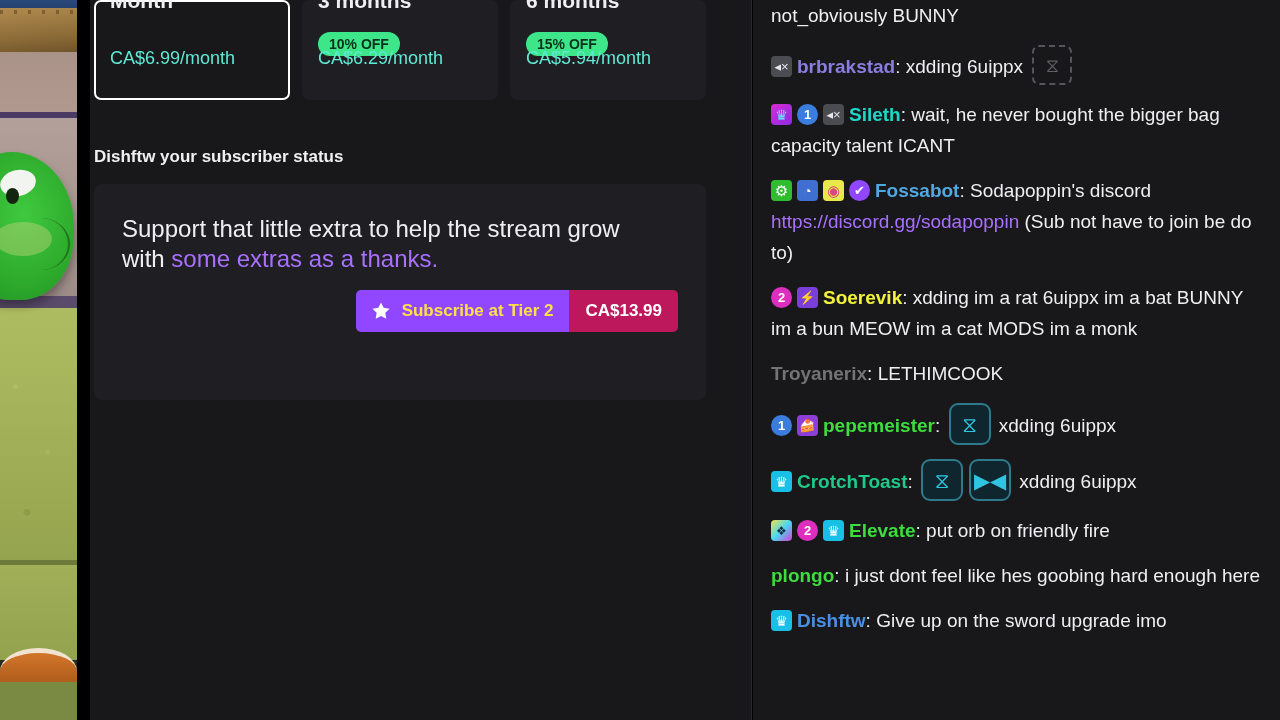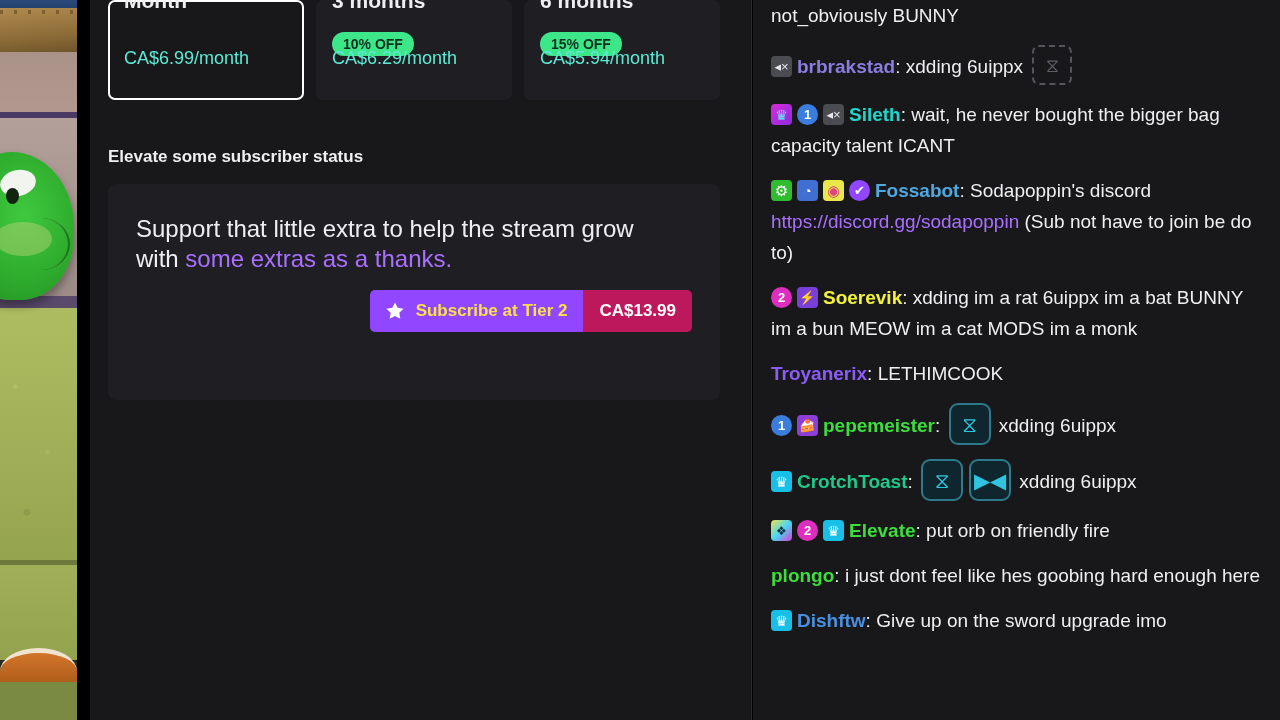--- a/index.html
+++ b/index.html
@@ -39,21 +39,21 @@
   .vs-eye { position:absolute; left:46px; top:18px; width:36px; height:26px; background:#f2f4ef;
             border-radius:50%; transform:rotate(-12deg); }
   .vs-pupil{ position:absolute; left:52px; top:36px; width:13px; height:16px; background:#14250f; border-radius:50%; }
   .vs-belly{ position:absolute; left:40px; top:70px; width:58px; height:34px;
              background:rgba(190,210,120,.45); border-radius:50%; }
   .vs-whisk{ position:absolute; left:58px; top:66px; width:58px; height:52px;
              border-right:2px solid rgba(20,50,15,.5); border-radius:0 60% 60% 0; }
   .vs-dark-gap { width:13px; background:#000; flex:0 0 13px; }
 
   
-  .sub-panel { position:relative; width:662px; flex:0 0 662px; height:720px; background:#18181b; padding:0 18px; }
+  .sub-panel { position:relative; width:662px; flex:0 0 662px; height:720px; background:#18181b; padding:0 4px; }
 
   .plan-row { display:flex; gap:12px; padding-top:0; }
   .plan-card { width:196px; height:100px; background:#1f1f23; border-radius:7px;
                padding:0 14px; position:relative; border:2px solid transparent; }
   .plan-card.selected { border:2px solid #ffffff; background:#18181b; }
   .plan-name { font-size:21px; font-weight:700; color:#efeff1; line-height:22px;
                position:absolute; top:-12px; left:14px; }
   .plan-badge { position:absolute; top:30px; left:14px; background:#3ee68a; color:#0b2f1c;
                 font-size:14px; font-weight:700; padding:4px 11px; border-radius:12px; }
   .plan-price { position:absolute; bottom:29px; left:14px; font-size:18px; color:#5eead4; }
@@ -167,21 +167,21 @@
           <div class="plan-badge">10% OFF</div>
           <div class="plan-price">CA$6.29/month</div>
         </div>
         <div class="plan-card">
           <div class="plan-name">6 months</div>
           <div class="plan-badge">15% OFF</div>
           <div class="plan-price">CA$5.94/month</div>
         </div>
       </div>
 
-    <div class="section-title">Elevate some subscriber status</div>
+    <div class="section-title">Dishftw your subscriber status</div>
 
     <div class="tier-box" id="tier-box">
         <div>
           <div class="tier-desc">Support that little extra to help the stream grow with <span class="hl">some extras as a thanks.</span></div>
           <div class="tier-btn-wrap">
             <div class="tier-btn">
               <div class="tb-main">
                 <span>
                   <svg class="tb-star" viewBox="0 0 24 24" aria-hidden="true">
                     <path fill="#ffffff" d="M12 2.6l2.9 5.9 6.5.95-4.7 4.58 1.1 6.47L12 17.45 6.2 20.5l1.1-6.47L2.6 9.45l6.5-.95z"></path>
@@ -199,21 +199,21 @@
     <div class="divider-v"></div>
   </div>
 
   <div class="chat">
     <div class="chat-inner" id="chat-list">
         <div class="msg"><span>not_obviously BUNNY</span></div>
         <div class="msg"><span class="badge bd-mute"><span class="g">◂×</span></span><span class="uname" style="color:#8a7de0">brbrakstad</span><span>: </span><span>xdding 6uippx </span><span class="emote-ph"><span class="g">⧖</span></span></div>
         <div class="msg"><span class="badge bd-pinkcrown"><span class="g">♛</span></span><span class="badge bd-sub1"><span class="g">1</span></span><span class="badge bd-mute"><span class="g">◂×</span></span><span class="uname" style="color:#1fd6c9">Sileth</span><span>: </span><span>wait, he never bought the bigger bag capacity talent ICANT</span></div>
         <div class="msg"><span class="badge bd-gear"><span class="g">⚙</span></span><span class="badge bd-ghost"><span class="g">◔</span></span><span class="badge bd-cat"><span class="g">◉</span></span><span class="badge bd-verify"><span class="g">✔</span></span><span class="uname" style="color:#4fa8e0">Fossabot</span><span>: </span><span>Sodapoppin's discord </span><span class="link">https://discord.gg/sodapoppin</span><span> (Sub not have to join be do to)</span></div>
         <div class="msg"><span class="badge bd-sub2"><span class="g">2</span></span><span class="badge bd-battery"><span class="g">⚡</span></span><span class="uname" style="color:#f2f23c">Soerevik</span><span>: </span><span>xdding im a rat 6uippx im a bat BUNNY im a bun MEOW im a cat MODS im a monk</span></div>
-        <div class="msg"><span class="uname" style="color:#8b5cf6">Troyanerix</span><span>: </span><span>LETHIMCOOK</span></div>
+        <div class="msg"><span class="uname" style="color:#737373">Troyanerix</span><span>: </span><span>LETHIMCOOK</span></div>
         <div class="msg"><span class="badge bd-sub1"><span class="g">1</span></span><span class="badge bd-cake"><span class="g">🍰</span></span><span class="uname" style="color:#3ddd3d">pepemeister</span><span>: </span><span class="emote-teal"><span class="g">⧖</span></span><span> xdding 6uippx</span></div>
         <div class="msg"><span class="badge bd-crown"><span class="g">♛</span></span><span class="uname" style="color:#1fc98a">CrotchToast</span><span>: </span><span class="emote-teal"><span class="g">⧖</span></span><span class="emote-teal"><span class="g">▶◀</span></span><span> xdding 6uippx</span></div>
         <div class="msg"><span class="badge bd-art"><span class="g">❖</span></span><span class="badge bd-sub2"><span class="g">2</span></span><span class="badge bd-crown"><span class="g">♛</span></span><span class="uname" style="color:#3ddd3d">Elevate</span><span>: </span><span>put orb on friendly fire</span></div>
         <div class="msg"><span class="uname" style="color:#3ddd3d">plongo</span><span>: </span><span>i just dont feel like hes goobing hard enough here</span></div>
         <div class="msg"><span class="badge bd-crown"><span class="g">♛</span></span><span class="uname" style="color:#4a90e2">Dishftw</span><span>: </span><span>Give up on the sword upgrade imo</span></div>
       </div>
   </div>
 
 </div>
 

